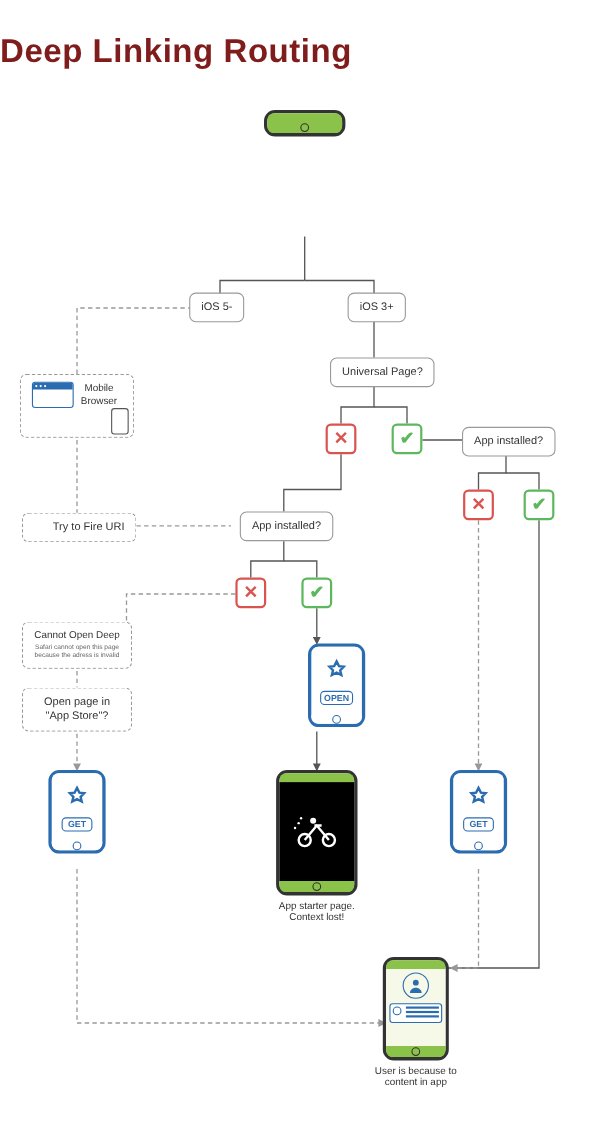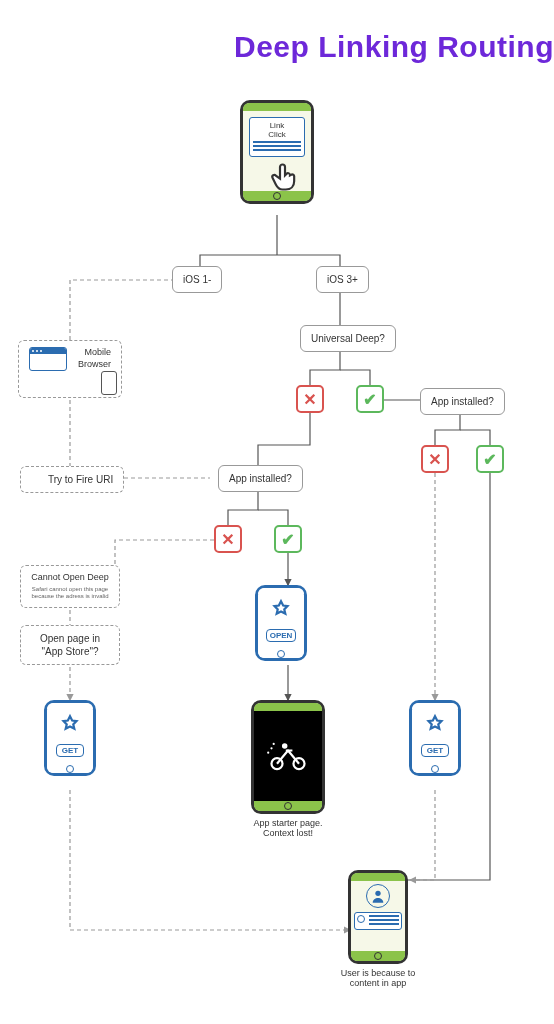--- a/index.html
+++ b/index.html
@@ -5,22 +5,22 @@
   * { box-sizing: border-box; margin: 0; padding: 0; }
   body {
     font-family: -apple-system, BlinkMacSystemFont, "Segoe UI", Arial, sans-serif;
     background: #fff;
     width: 554px;
     height: 1024px;
     position: relative;
     overflow: hidden;
   }
   .title {
-    text-align: right;
-    color: #6d28d9;
+    text-align: left;
+    color: #7f1d1d;
     font-size: 30px;
     font-weight: 700;
     margin-top: 30px;
     letter-spacing: 0.5px;
   }
   .node {
     position: absolute;
     border: 1px solid #999;
     border-radius: 6px;
     background: #fff;
@@ -143,46 +143,34 @@
   <path class="solid arrow" d="M490 473 L490 880 L402 880 L402 890"></path>
 
   <path class="dashed-line arrow-d" d="M70 790 L70 930 L350 930"></path>
 
   <path class="dashed-line arrow-d" d="M435 790 L435 880 L410 880"></path>
 </svg>
 
 <div class="phone" style="left:240px; top:100px; width:74px;">
   <div class="phone-frame">
     <div class="phone-top"></div>
-    <div class="phone-screen" style="height:80px; background:#f6f8e8; position:relative;">
-      <div style="border:1px solid #2b6cb0;border-radius:3px;padding:3px;margin:2px;background:#fff;">
-        <div style="white-space:pre-line;font-size:8px;text-align:center;color:#333;">Link
-Click</div>
-        <div style="height:2px;background:#2b6cb0;margin:2px 0;"></div>
-        <div style="height:2px;background:#2b6cb0;margin:2px 0;"></div>
-        <div style="height:2px;background:#2b6cb0;margin:2px 0;"></div>
-      </div>
-      <svg viewBox="0 0 24 24" style="position:absolute;width:40px;height:40px;left:22px;top:46px;fill:#fff;stroke:#333;stroke-width:1.3;">
-        <path d="M9 11V6a1.5 1.5 0 013 0v5l1-1a1.2 1.2 0 012 1l1-.5a1.2 1.2 0 011.5 1v3c0 3-2 5-5 5h-2c-2 0-3-1-4-3l-2-4a1.2 1.2 0 012-1.3L9 13z"></path>
-      </svg>
-    </div>
     <div class="phone-bot"></div>
   </div>
 </div>
 
 <div class="node" style="left:172px; top:266px;">
-  <span>iOS 1-</span>
+  <span>iOS 5-</span>
 </div>
 
 <div class="node" style="left:316px; top:266px;">
   <span>iOS 3+</span>
 </div>
 
 <div class="node" style="left:300px; top:325px;">
-  <span>Universal Deep?</span>
+  <span>Universal Page?</span>
 </div>
 
 <div class="check no" style="left:296px; top:385px;">✕</div>
 <div class="check yes" style="left:356px; top:385px;">✔</div>
 
 <div class="node" style="left:420px; top:388px;">
   <span>App installed?</span>
 </div>
 <div class="check no" style="left:421px; top:445px;">✕</div>
 <div class="check yes" style="left:476px; top:445px;">✔</div>
@@ -197,40 +185,40 @@
   <div style="display:flex;align-items:center;gap:2px;">
     <div style="flex:none;width:38px;">
       <div style="border:1px solid #2b6cb0;border-radius:3px;height:24px;background:#fff;">
         <div style="background:#2b6cb0;height:6px;border-radius:2px 2px 0 0; display:flex;align-items:center;gap:2px;padding-left:2px;">
           <span style="width:2px;height:2px;background:#fff;border-radius:50%;"></span>
           <span style="width:2px;height:2px;background:#fff;border-radius:50%;"></span>
           <span style="width:2px;height:2px;background:#fff;border-radius:50%;"></span>
         </div>
       </div>
     </div>
-    <div style="font-size:9px;text-align:right;">Mobile
+    <div style="font-size:9px;text-align:center;">Mobile
 Browser</div>
   </div>
   <div style="position:absolute;right:4px;bottom:2px;width:16px;height:24px;border:1.5px solid #555;border-radius:3px;background:#fff;"></div>
 </div>
 
 <div class="node dashed" style="left:20px; top:466px;padding-left:27px;">
   <span>Try to Fire URI</span>
 </div>
 
 <div class="node dashed" style="left:20px; top:565px; width:100px;">
   <div style="font-size:9px;">Cannot Open Deep</div>
   <div style="font-size:6px;color:#666;margin-top:2px;">Safari cannot open this page because the adress is invalid</div>
 </div>
 
 <div class="node dashed" style="left:20px; top:625px; width:100px;">
   <span>Open page in "App Store"?</span>
 </div>
 
-<div class="phone phone-blue" style="left:255px; top:585px; width:52px;">
+<div class="phone phone-blue" style="left:280px; top:585px; width:52px;">
   <div class="phone-frame">
     <div class="phone-top" style="height:6px;"></div>
     <div class="phone-screen" style="height:56px;text-align:center;">
       <svg viewBox="0 0 24 24" style="width:26px;height:26px;fill:none;stroke:#2b6cb0;stroke-width:2;margin:0 auto;display:block;">
         <path d="M12 3l2 4 4 .5-3 3 1 4-4-2-4 2 1-4-3-3 4-.5z"></path>
       </svg>
       <div style="border:1.5px solid #2b6cb0;color:#2b6cb0;font-size:8px;font-weight:600;border-radius:4px;padding:1px 3px;margin:3px auto 0;display:inline-block;">OPEN</div>
     </div>
     <div class="phone-bot" style="height:8px;"></div>
   </div>

